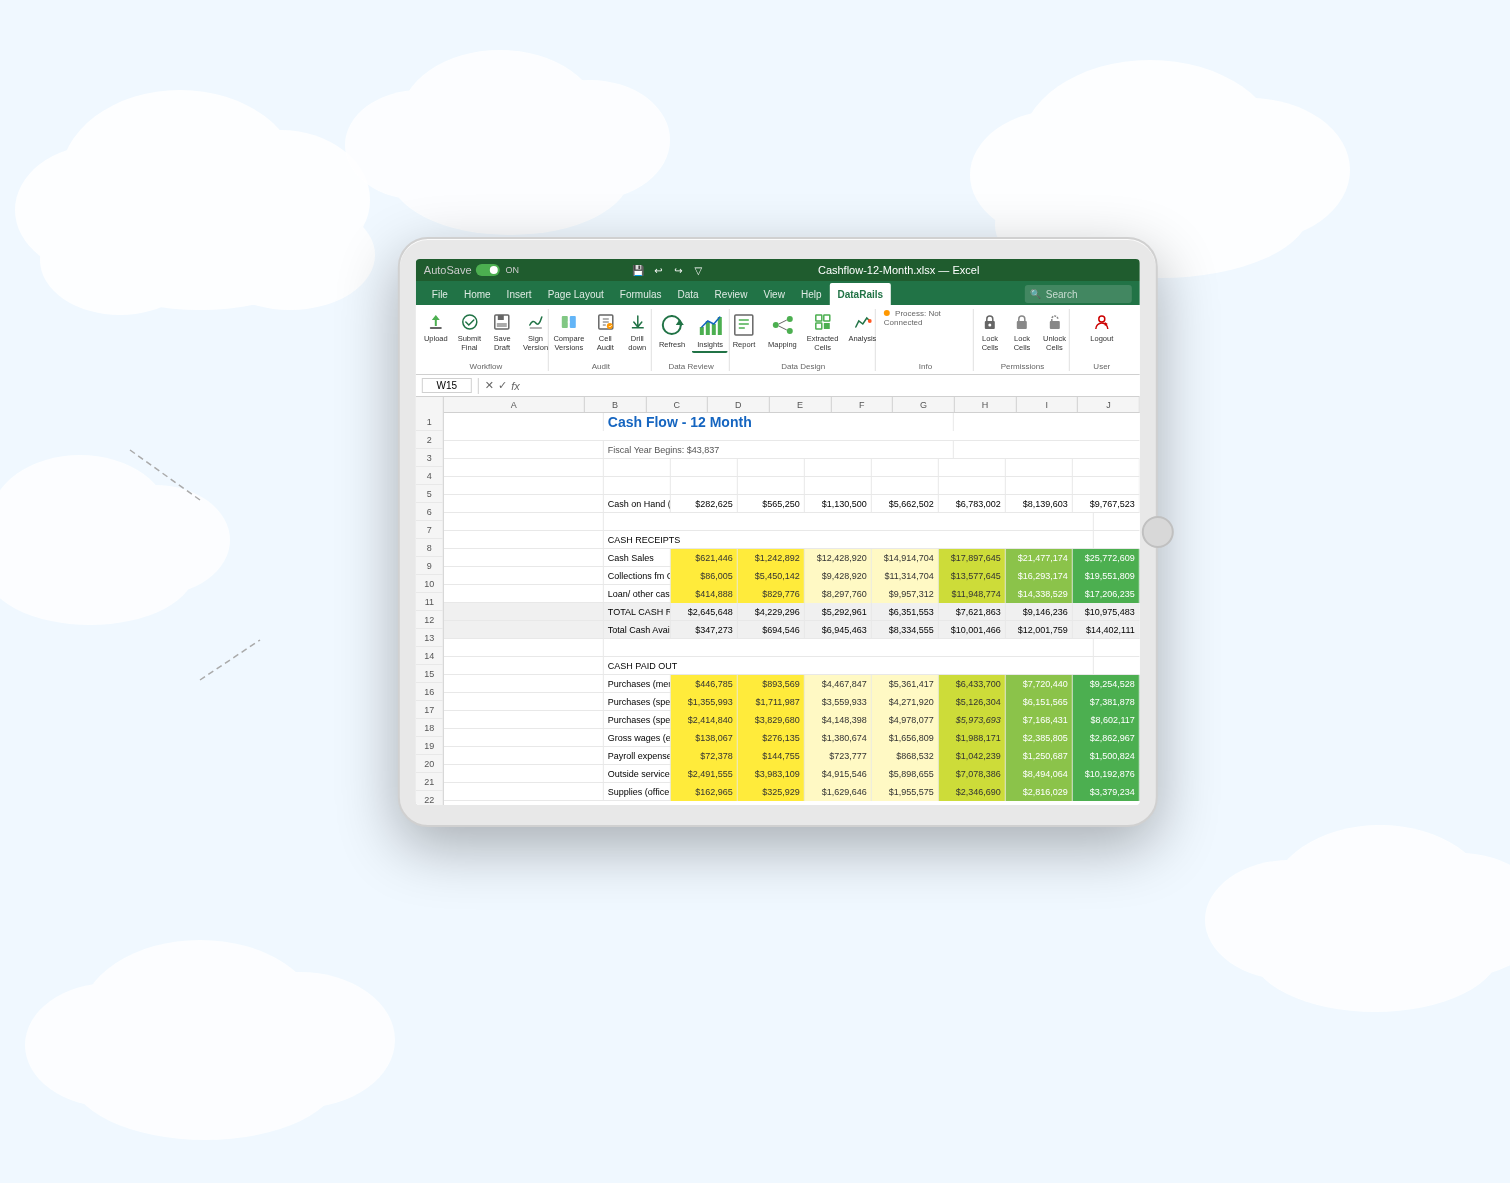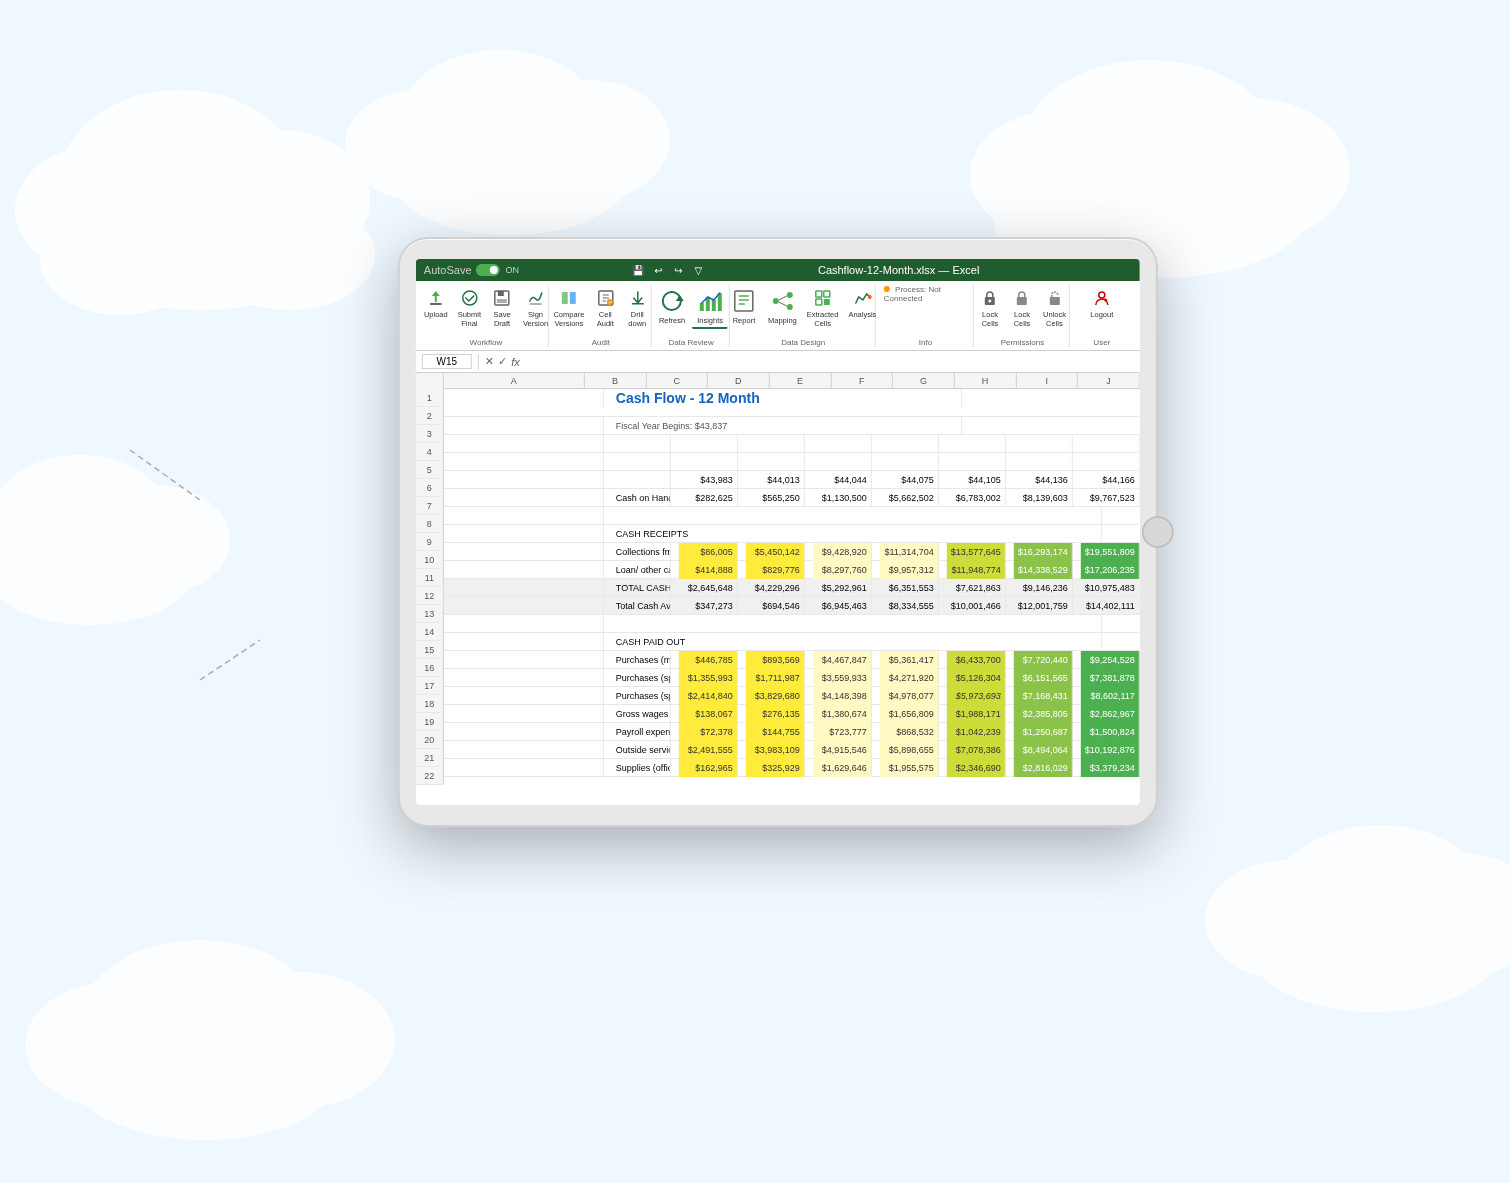--- a/index.html
+++ b/index.html
@@ -372,21 +372,20 @@
 
     .data-area {
       flex: 1;
       overflow: hidden;
     }
 
     .data-row {
       display: flex;
       height: 18px;
       border-bottom: 1px solid #e8e8e8;
-      gap: 8px;
     }
 
     .data-cell {
       height: 18px;
       display: flex;
       align-items: center;
       padding: 0 4px;
       font-size: 9px;
       border-right: 1px solid #e8e8e8;
       overflow: hidden;
@@ -493,20 +492,36 @@
         <div class="title-icons">
           <span class="title-icon">💾</span>
           <span class="title-icon">↩</span>
           <span class="title-icon">↪</span>
           <span class="title-icon">▽</span>
         </div>
         <span class="file-title">Cashflow-12-Month.xlsx — Excel</span>
         <span style="width:40px;"></span>
       </div>
 
+      <div class="ribbon-tabs">
+        <div class="ribbon-tab">File</div>
+        <div class="ribbon-tab">Home</div>
+        <div class="ribbon-tab">Insert</div>
+        <div class="ribbon-tab">Page Layout</div>
+        <div class="ribbon-tab">Formulas</div>
+        <div class="ribbon-tab">Data</div>
+        <div class="ribbon-tab">Review</div>
+        <div class="ribbon-tab">View</div>
+        <div class="ribbon-tab">Help</div>
+        <div class="ribbon-tab active">DataRails</div>
+        <div class="ribbon-search">
+          <span style="color:rgba(255,255,255,0.8);font-size:9px;">🔍</span>
+          <input type="text" placeholder="Search" style="">
+        </div>
+      </div>
 
       <div class="ribbon-content">
 
         <div class="ribbon-group">
           <div class="ribbon-buttons">
             <div class="ribbon-btn">
               <div class="ribbon-icon">
                 <svg viewBox="0 0 18 18" fill="none" xmlns="http://www.w3.org/2000/svg">
                   <path d="M9 2L5 7h3v6h2V7h3L9 2z" fill="#4CAF50"></path>
                   <rect x="3" y="14" width="12" height="2" rx="1" fill="#666"></rect>
@@ -802,31 +817,20 @@
               <div class="data-cell" style="width:70px;"></div>
               <div class="data-cell" style="width:70px;"></div>
               <div class="data-cell" style="width:70px;"></div>
               <div class="data-cell" style="width:70px;"></div>
               <div class="data-cell" style="width:70px;"></div>
               <div class="data-cell" style="width:70px;"></div>
               <div class="data-cell" style="width:70px;"></div>
               <div class="data-cell" style="width:70px;"></div>
             </div>
 
-            <div class="data-row">
-              <div class="data-cell" style="width:160px;min-width:160px;"></div>
-              <div class="data-cell cell-align-right" style="width:70px;"></div>
-              <div class="data-cell cell-align-right" style="width:70px;">$43,983</div>
-              <div class="data-cell cell-align-right" style="width:70px;">$44,013</div>
-              <div class="data-cell cell-align-right" style="width:70px;">$44,044</div>
-              <div class="data-cell cell-align-right" style="width:70px;">$44,075</div>
-              <div class="data-cell cell-align-right" style="width:70px;">$44,105</div>
-              <div class="data-cell cell-align-right" style="width:70px;">$44,136</div>
-              <div class="data-cell cell-align-right" style="width:70px;">$44,166</div>
-            </div>
 
             <div class="data-row">
               <div class="data-cell" style="width:160px;min-width:160px;"></div>
               <div class="data-cell" style="width:70px;">Cash on Hand (beginning of month)</div>
               <div class="data-cell cell-align-right" style="width:70px;">$282,625</div>
               <div class="data-cell cell-align-right" style="width:70px;">$565,250</div>
               <div class="data-cell cell-align-right" style="width:70px;">$1,130,500</div>
               <div class="data-cell cell-align-right" style="width:70px;">$5,662,502</div>
               <div class="data-cell cell-align-right" style="width:70px;">$6,783,002</div>
               <div class="data-cell cell-align-right" style="width:70px;">$8,139,603</div>
@@ -836,20 +840,31 @@
             <div class="data-row">
               <div class="data-cell" style="width:160px;min-width:160px;"></div>
               <div class="data-cell" style="width:490px;"></div>
             </div>
 
             <div class="data-row">
               <div class="data-cell" style="width:160px;min-width:160px;"></div>
               <div class="data-cell cell-bold" style="width:490px;">CASH RECEIPTS</div>
             </div>
 
+            <div class="data-row">
+              <div class="data-cell" style="width:160px;min-width:160px;"></div>
+              <div class="data-cell" style="width:70px;">Cash Sales</div>
+              <div class="data-cell cell-align-right cell-yellow" style="width:70px;">$621,446</div>
+              <div class="data-cell cell-align-right cell-yellow" style="width:70px;">$1,242,892</div>
+              <div class="data-cell cell-align-right cell-yellow-light" style="width:70px;">$12,428,920</div>
+              <div class="data-cell cell-align-right cell-yellow-light" style="width:70px;">$14,914,704</div>
+              <div class="data-cell cell-align-right cell-green-light" style="width:70px;">$17,897,645</div>
+              <div class="data-cell cell-align-right cell-green-med" style="width:70px;">$21,477,174</div>
+              <div class="data-cell cell-align-right cell-green-dark" style="width:70px;">$25,772,609</div>
+            </div>
 
             <div class="data-row">
               <div class="data-cell" style="width:160px;min-width:160px;"></div>
               <div class="data-cell" style="width:70px;">Collections fm CR accounts</div>
               <div class="data-cell cell-align-right cell-yellow" style="width:70px;">$86,005</div>
               <div class="data-cell cell-align-right cell-yellow" style="width:70px;">$5,450,142</div>
               <div class="data-cell cell-align-right cell-yellow-light" style="width:70px;">$9,428,920</div>
               <div class="data-cell cell-align-right cell-yellow-light" style="width:70px;">$11,314,704</div>
               <div class="data-cell cell-align-right cell-green-light" style="width:70px;">$13,577,645</div>
               <div class="data-cell cell-align-right cell-green-med" style="width:70px;">$16,293,174</div>

